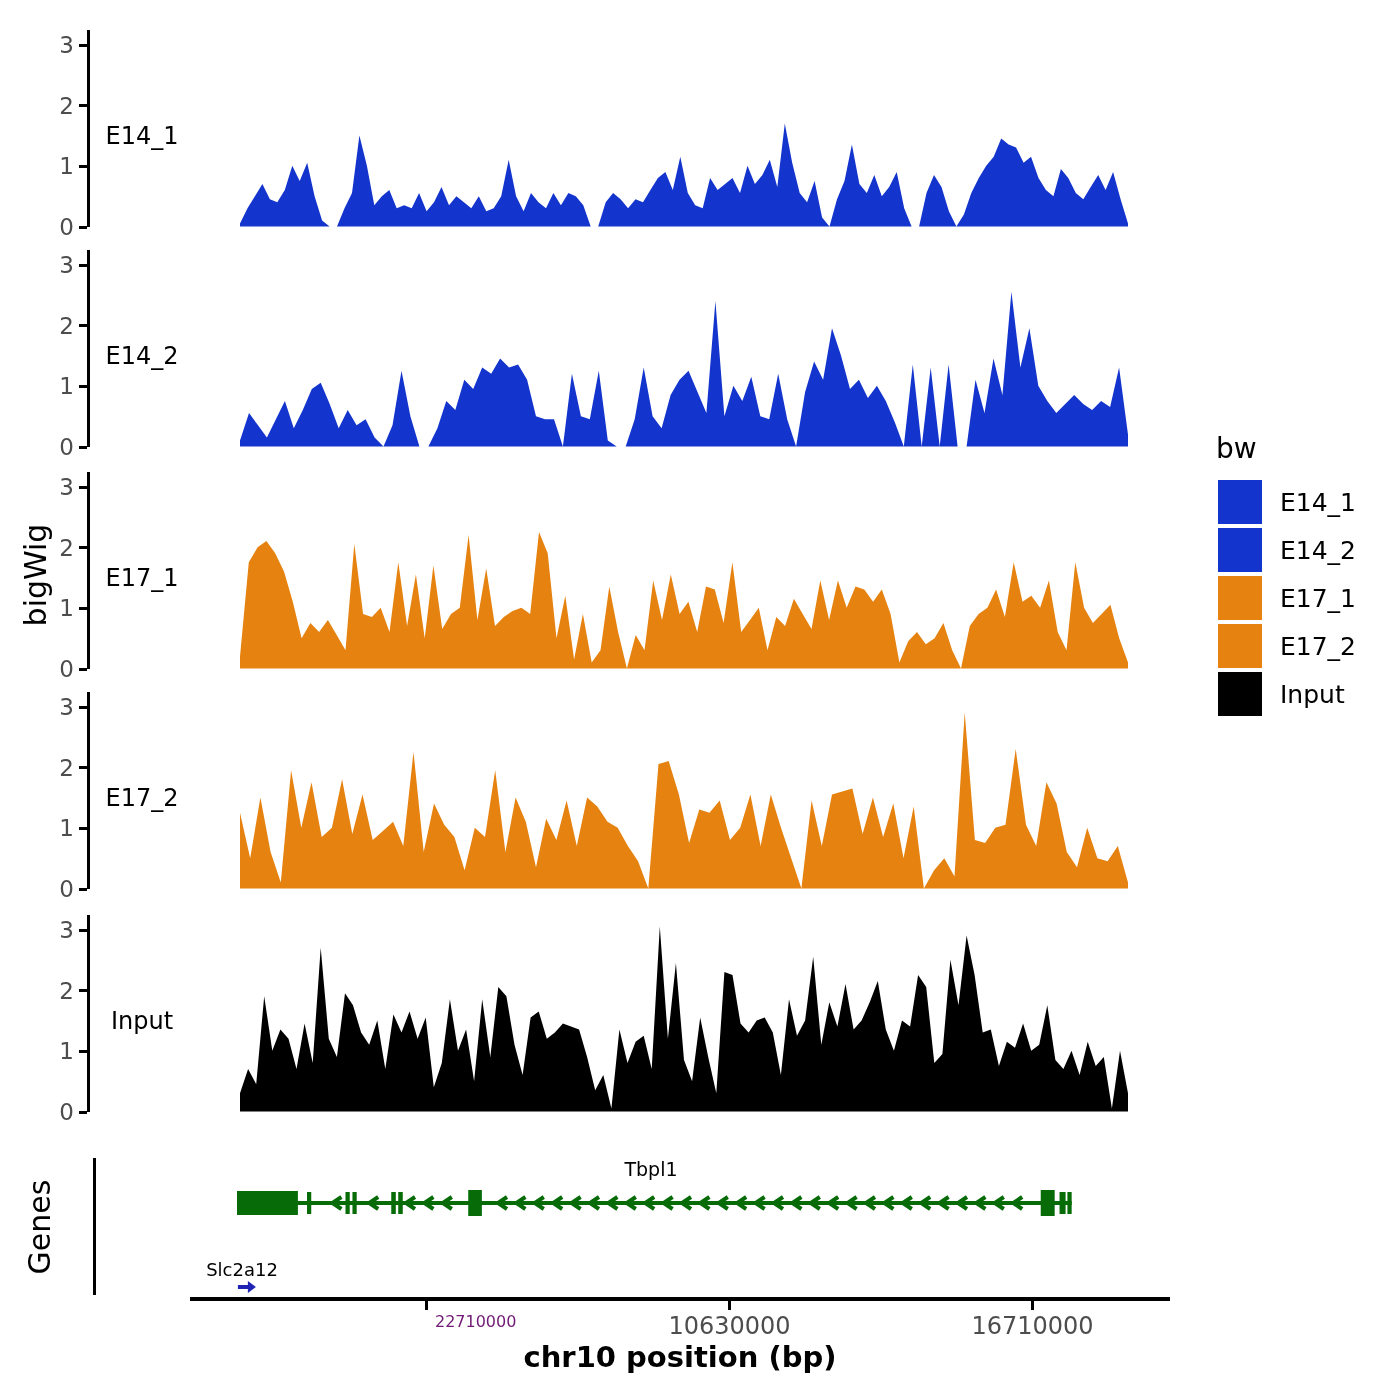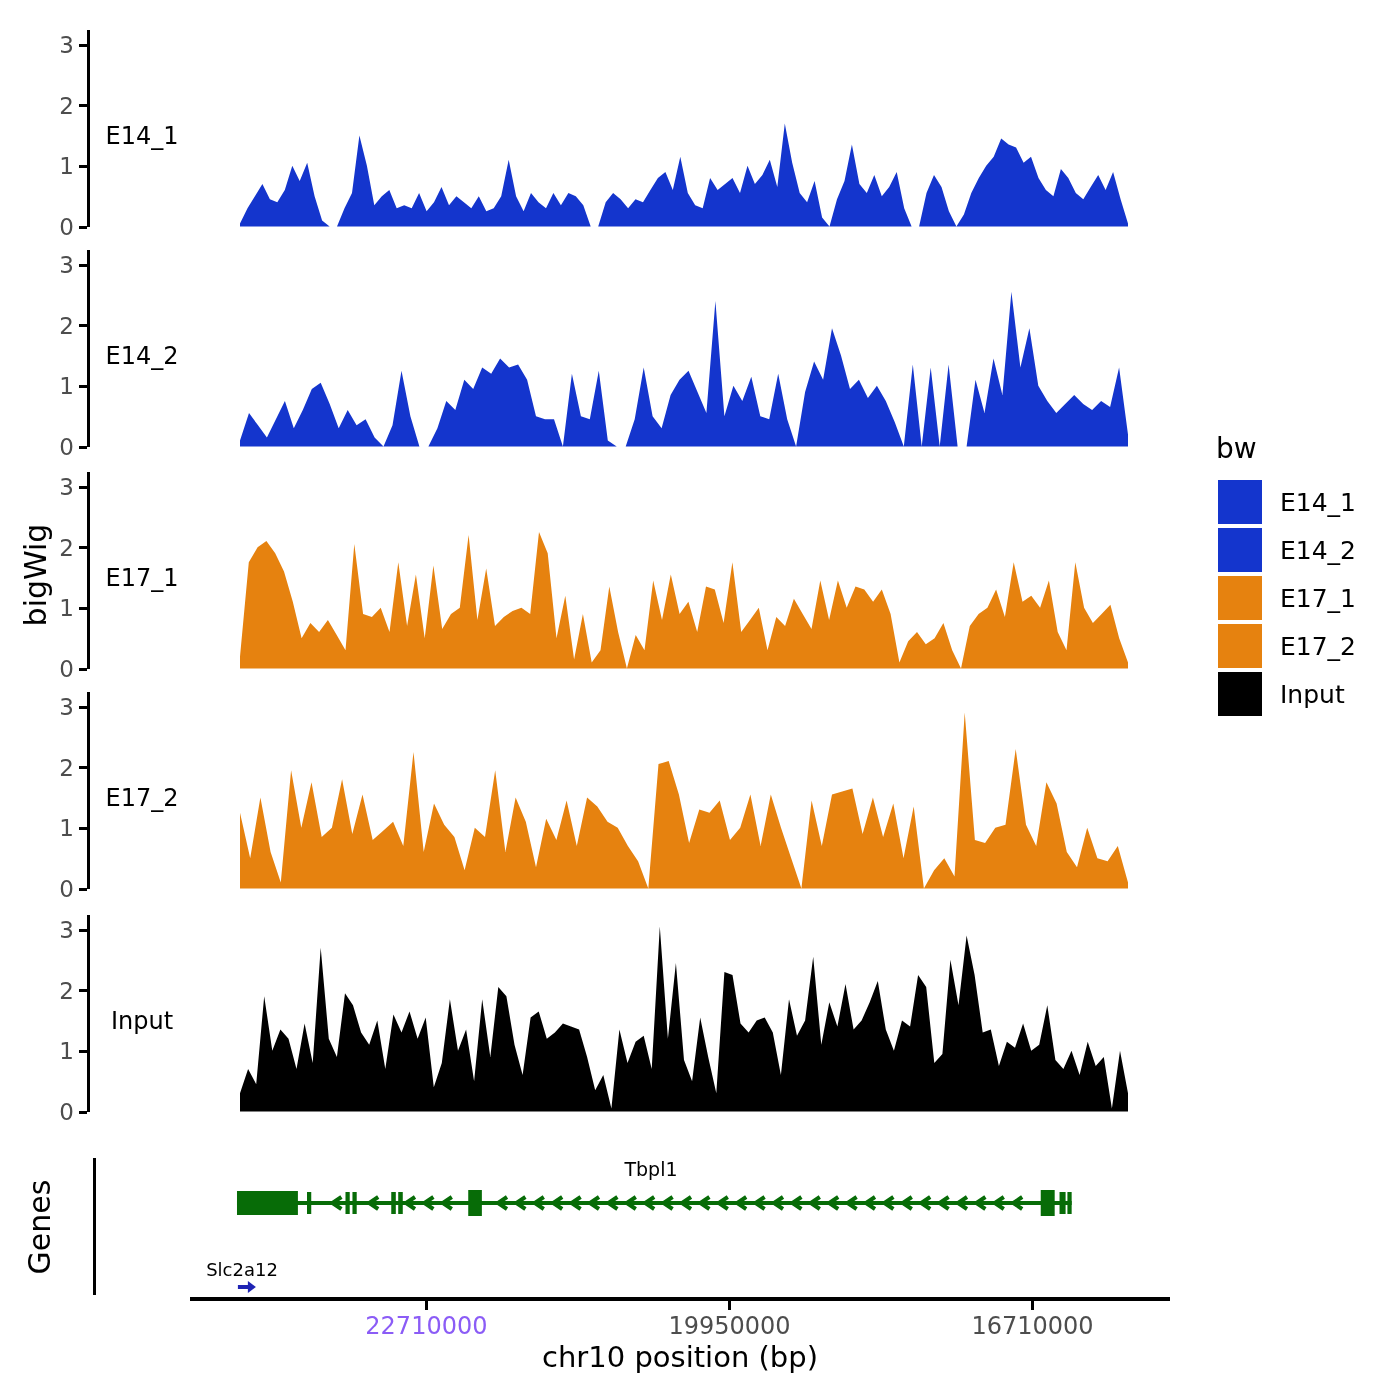--- a/index.html
+++ b/index.html
@@ -82,23 +82,23 @@
     <div class="abs" style="left: 30px; top: 1037.33px; width: 44px; height: 28px; line-height: 28px; text-align: right; font-size: 23px; color: rgb(77, 77, 77);">1</div>
     <div class="abs" style="left: 79px; top: 989.168px; width: 8px; height: 3px; background: rgb(0, 0, 0);"></div>
     <div class="abs" style="left: 30px; top: 976.668px; width: 44px; height: 28px; line-height: 28px; text-align: right; font-size: 23px; color: rgb(77, 77, 77);">2</div>
     <div class="abs" style="left: 79px; top: 928.502px; width: 8px; height: 3px; background: rgb(0, 0, 0);"></div>
     <div class="abs" style="left: 30px; top: 916.002px; width: 44px; height: 28px; line-height: 28px; text-align: right; font-size: 23px; color: rgb(77, 77, 77);">3</div>
     <div class="abs" style="left: 96px; top: 1007px; width: 92px; text-align: center; font-size: 24px; color: rgb(0, 0, 0);">Input</div>
     <svg width="1085" height="197" class="abs" style="left: 90px; top: 915px;">
       <path d="M 150.0 196.5 L 150.0 178.3 L 158.1 154.0 L 166.2 169.2 L 174.2 81.2 L 182.3 135.8 L 190.4 114.6 L 198.5 123.7 L 206.5 154.0 L 214.6 108.5 L 222.7 148.0 L 230.7 32.7 L 238.8 123.7 L 246.9 141.9 L 255.0 78.2 L 263.0 90.3 L 271.1 117.6 L 279.2 129.8 L 287.3 105.5 L 295.3 154.0 L 303.4 99.4 L 311.5 117.6 L 319.5 96.4 L 327.6 123.7 L 335.7 102.5 L 343.8 172.2 L 351.8 148.0 L 359.9 84.3 L 368.0 135.8 L 376.1 114.6 L 384.1 166.2 L 392.2 84.3 L 400.3 141.9 L 408.3 72.1 L 416.4 81.2 L 424.5 129.8 L 432.6 160.1 L 440.6 102.5 L 448.7 96.4 L 456.8 123.7 L 464.9 117.6 L 472.9 108.5 L 481.0 111.6 L 489.1 114.6 L 497.1 141.9 L 505.2 175.3 L 513.3 160.1 L 521.4 193.5 L 529.4 114.6 L 537.5 148.0 L 545.6 126.7 L 553.7 120.7 L 561.7 154.0 L 569.8 11.5 L 577.9 123.7 L 585.9 47.9 L 594.0 144.9 L 602.1 166.2 L 610.2 102.5 L 618.2 141.9 L 626.3 178.3 L 634.4 57.0 L 642.5 60.0 L 650.5 108.5 L 658.6 117.6 L 666.7 105.5 L 674.7 102.5 L 682.8 117.6 L 690.9 160.1 L 699.0 84.3 L 707.0 120.7 L 715.1 105.5 L 723.2 41.8 L 731.3 129.8 L 739.3 87.3 L 747.4 111.6 L 755.5 69.1 L 763.6 114.6 L 771.6 105.5 L 779.7 87.3 L 787.8 66.1 L 795.8 114.6 L 803.9 135.8 L 812.0 105.5 L 820.1 111.6 L 828.1 60.0 L 836.2 72.1 L 844.3 148.0 L 852.4 138.9 L 860.4 44.8 L 868.5 90.3 L 876.6 20.6 L 884.6 60.0 L 892.7 117.6 L 900.8 114.6 L 908.9 151.0 L 916.9 126.7 L 925.0 132.8 L 933.1 108.5 L 941.2 135.8 L 949.2 129.8 L 957.3 90.3 L 965.4 144.9 L 973.4 154.0 L 981.5 135.8 L 989.6 160.1 L 997.7 126.7 L 1005.7 151.0 L 1013.8 141.9 L 1021.9 193.5 L 1030.0 135.8 L 1038.0 178.3 L 1038.0 196.5 Z" fill="#000000" stroke="none"></path>
     </svg>
     <div class="abs" style="left: 424.911px; top: 1301px; width: 3px; height: 9px; background: rgb(0, 0, 0);"></div>
-    <div class="abs" style="left: 336.411px; top: 1312px; width: 180px; text-align: center; font-size: 24px; color: #8b5cf6;">22710000</div>
+    <div class="abs" style="left: 336.411px; top: 1312px; width: 180px; text-align: right; font-size: 16px; color: #701a75;">22710000</div>
     <div class="abs" style="left: 727.983px; top: 1301px; width: 3px; height: 9px; background: rgb(0, 0, 0);"></div>
-    <div class="abs" style="left: 639.483px; top: 1312px; width: 180px; text-align: center; font-size: 24px; color: rgb(77, 77, 77);">19950000</div>
+    <div class="abs" style="left: 639.483px; top: 1312px; width: 180px; text-align: center; font-size: 24px; color: rgb(77, 77, 77);">10630000</div>
     <div class="abs" style="left: 1031.06px; top: 1301px; width: 3px; height: 9px; background: rgb(0, 0, 0);"></div>
     <div class="abs" style="left: 942.556px; top: 1312px; width: 180px; text-align: center; font-size: 24px; color: rgb(77, 77, 77);">16710000</div>
     <div class="abs" style="left: 1218px; top: 480px; width: 44px; height: 44px; background: rgb(20, 53, 205);"></div>
     <div class="abs" style="left: 1280px; top: 488px; font-size: 25px; color: rgb(0, 0, 0);">E14_1</div>
     <div class="abs" style="left: 1218px; top: 528px; width: 44px; height: 44px; background: rgb(20, 53, 205);"></div>
     <div class="abs" style="left: 1280px; top: 536px; font-size: 25px; color: rgb(0, 0, 0);">E14_2</div>
     <div class="abs" style="left: 1218px; top: 576px; width: 44px; height: 44px; background: rgb(230, 130, 15);"></div>
     <div class="abs" style="left: 1280px; top: 584px; font-size: 25px; color: rgb(0, 0, 0);">E17_1</div>
     <div class="abs" style="left: 1218px; top: 624px; width: 44px; height: 44px; background: rgb(230, 130, 15);"></div>
     <div class="abs" style="left: 1280px; top: 632px; font-size: 25px; color: rgb(0, 0, 0);">E17_2</div>
@@ -151,17 +151,17 @@
       <path d="M 913.8 47 L 904.8 53 L 913.8 59" stroke="#076c07" stroke-width="4" fill="none"></path>
       <path d="M 932.2 47 L 923.2 53 L 932.2 59" stroke="#076c07" stroke-width="4" fill="none"></path>
       <text x="561" y="26" text-anchor="middle" font-size="19" fill="#000" font-family="DejaVu Sans, sans-serif">Tbpl1</text>
       <text x="152" y="126" text-anchor="middle" font-size="18" fill="#000" font-family="DejaVu Sans, sans-serif">Slc2a12</text>
       <line x1="147.89944134078212" y1="137" x2="158.89944134078212" y2="137" stroke="#1f24b4" stroke-width="4"></line>
       <path d="M 157.89944134078212 131 L 165.89944134078212 137 L 157.89944134078212 143 Z" fill="#1f24b4"></path>
     </svg>
 
   <div class="abs tickline" style="left:190px;top:1297px;width:980px;height:4px;"></div>
   <div id="xticks"></div>
-  <div class="abs axis-title" style="left:480px;top:1340px;width:400px;text-align:center;font-size:29px;">chr10 position (bp)</div>
+  <div class="abs axis-title" style="left:480px;top:1340px;width:400px;text-align:center;font-size:29px;font-weight:bold;">chr10 position (bp)</div>
 
   <div class="abs axis-title" style="left:1216px;top:432px;font-size:28px;">bw</div>
   <div id="legend-items"></div>
 </div>
 
 </body></html>

